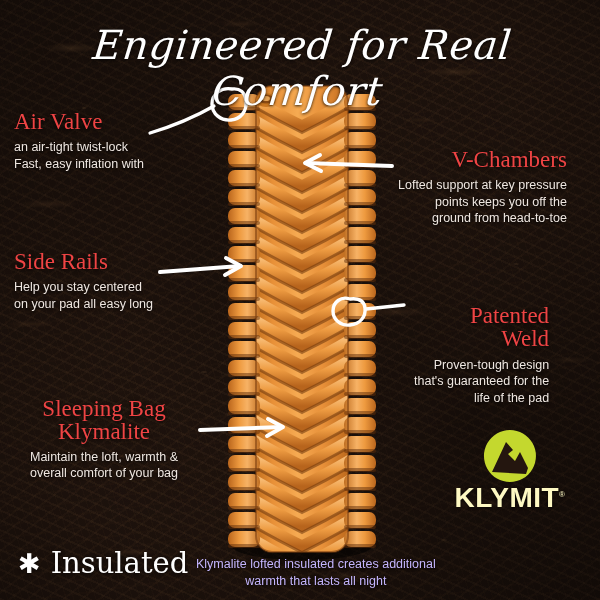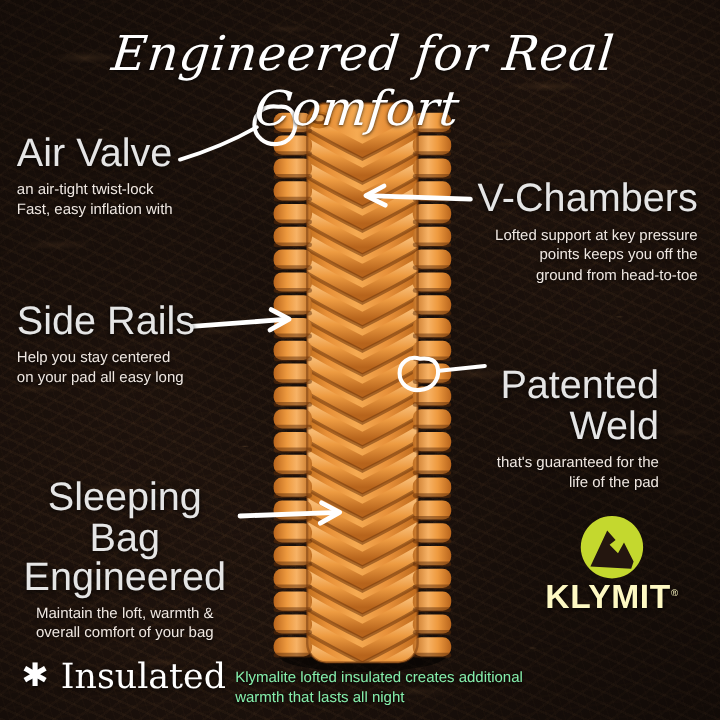--- a/index.html
+++ b/index.html
@@ -53,21 +53,21 @@
       radial-gradient(ellipse 3px 1px at 46% 12%, rgba(150,110,70,.40), transparent);
   }
   .title{
     position:absolute;left:0;right:0;top:22px;text-align:center;
     color:#fff;font-family:"DejaVu Serif", serif;font-style:italic;
     font-size:40px;font-weight:400;letter-spacing:.5px;
     text-shadow:0 1px 3px rgba(0,0,0,.8);
     transform:skewX(-6deg);
   }
   .head{
-    color:#e5e5e5;font-family:Liberation Sans, sans-serif;font-size:33px;
+    color:#ef4444;font-family:Liberation Serif, serif;font-size:23px;
     line-height:1.02;font-weight:400;
     text-shadow:0 1px 4px rgba(0,0,0,.85);
   }
   .body{
     color:#efe7e1;font-family:"Liberation Sans", sans-serif;
     font-size:12.5px;line-height:1.32;font-weight:400;
     text-shadow:0 1px 3px rgba(0,0,0,.9);
   }
   .callout{position:absolute;}
   .ca-left{text-align:left;}
@@ -83,22 +83,23 @@
     color:#fff;font-size:27px;line-height:1;
     text-shadow:0 1px 3px rgba(0,0,0,.8);
     font-family:"DejaVu Sans", sans-serif;
   }
   #insulated .word{
     color:#fff;font-family:"DejaVu Serif", serif;font-size:29px;line-height:1;
     text-shadow:0 1px 4px rgba(0,0,0,.85);
   }
   #insulated-body{
     position:absolute;left:196px;top:556px;
-    color:#86efac;font-size:12.5px;line-height:1.32;
+    color:#c4b5fd;font-size:12.5px;line-height:1.32;
     text-shadow:0 1px 3px rgba(0,0,0,.9);
+    text-align:center;
   }
   
   #logo{position:absolute;left:434px;top:428px;width:152px;height:80px;}
   #logo .wordmark{
     position:absolute;left:0;top:56px;width:152px;text-align:center;
     color:#fef9c3;font-family:"Liberation Sans", sans-serif;
     font-weight:700;font-size:28px;letter-spacing:.5px;line-height:1;
     text-shadow:0 1px 3px rgba(0,0,0,.8);
   }
   #logo .reg{font-size:8px;vertical-align:super;font-weight:400;}
@@ -350,40 +351,41 @@
   <div class="callout ca-left" style="left:14px;top:250px;">
     <div class="head">Side Rails</div>
     <div class="body" style="margin-top:6px;">
       <div>Help you stay centered</div>
       <div>on your pad all easy long</div>
     </div>
   </div>
 
   <div class="callout ca-center" style="left:6px;top:397px;width:196px;">
     <div class="head">Sleeping Bag</div>
-    <div class="head">Engineered</div>
+    <div class="head">Klymalite</div>
     <div class="body" style="margin-top:5px;">
       <div>Maintain the loft, warmth &amp;</div>
       <div>overall comfort of your bag</div>
     </div>
   </div>
 
   <div class="callout ca-right" style="left:398px;top:148px;">
     <div class="head">V-Chambers</div>
     <div class="body" style="margin-top:6px;">
       <div>Lofted support at key pressure</div>
       <div>points keeps you off the</div>
       <div>ground from head-to-toe</div>
     </div>
   </div>
 
   <div class="callout ca-right" style="left:414px;top:304px;">
     <div class="head">Patented</div>
     <div class="head">Weld</div>
     <div class="body" style="margin-top:6px;">
+      <div>Proven-tough design</div>
       <div>that's guaranteed for the</div>
       <div>life of the pad</div>
     </div>
   </div>
 
   <div id="logo">
     <svg width="152" height="56" viewBox="0 0 152 56">
       <g transform="translate(48,0)">
         <path d="M28 2 A26 26 0 1 1 27.9 2 Z" fill="#C4D82E"></path>
         <path d="M10 44 L24 14 L31 22 L26 26 L33 33 L38 24 L46 40 L44 46 Z" fill="#24160f"></path>

